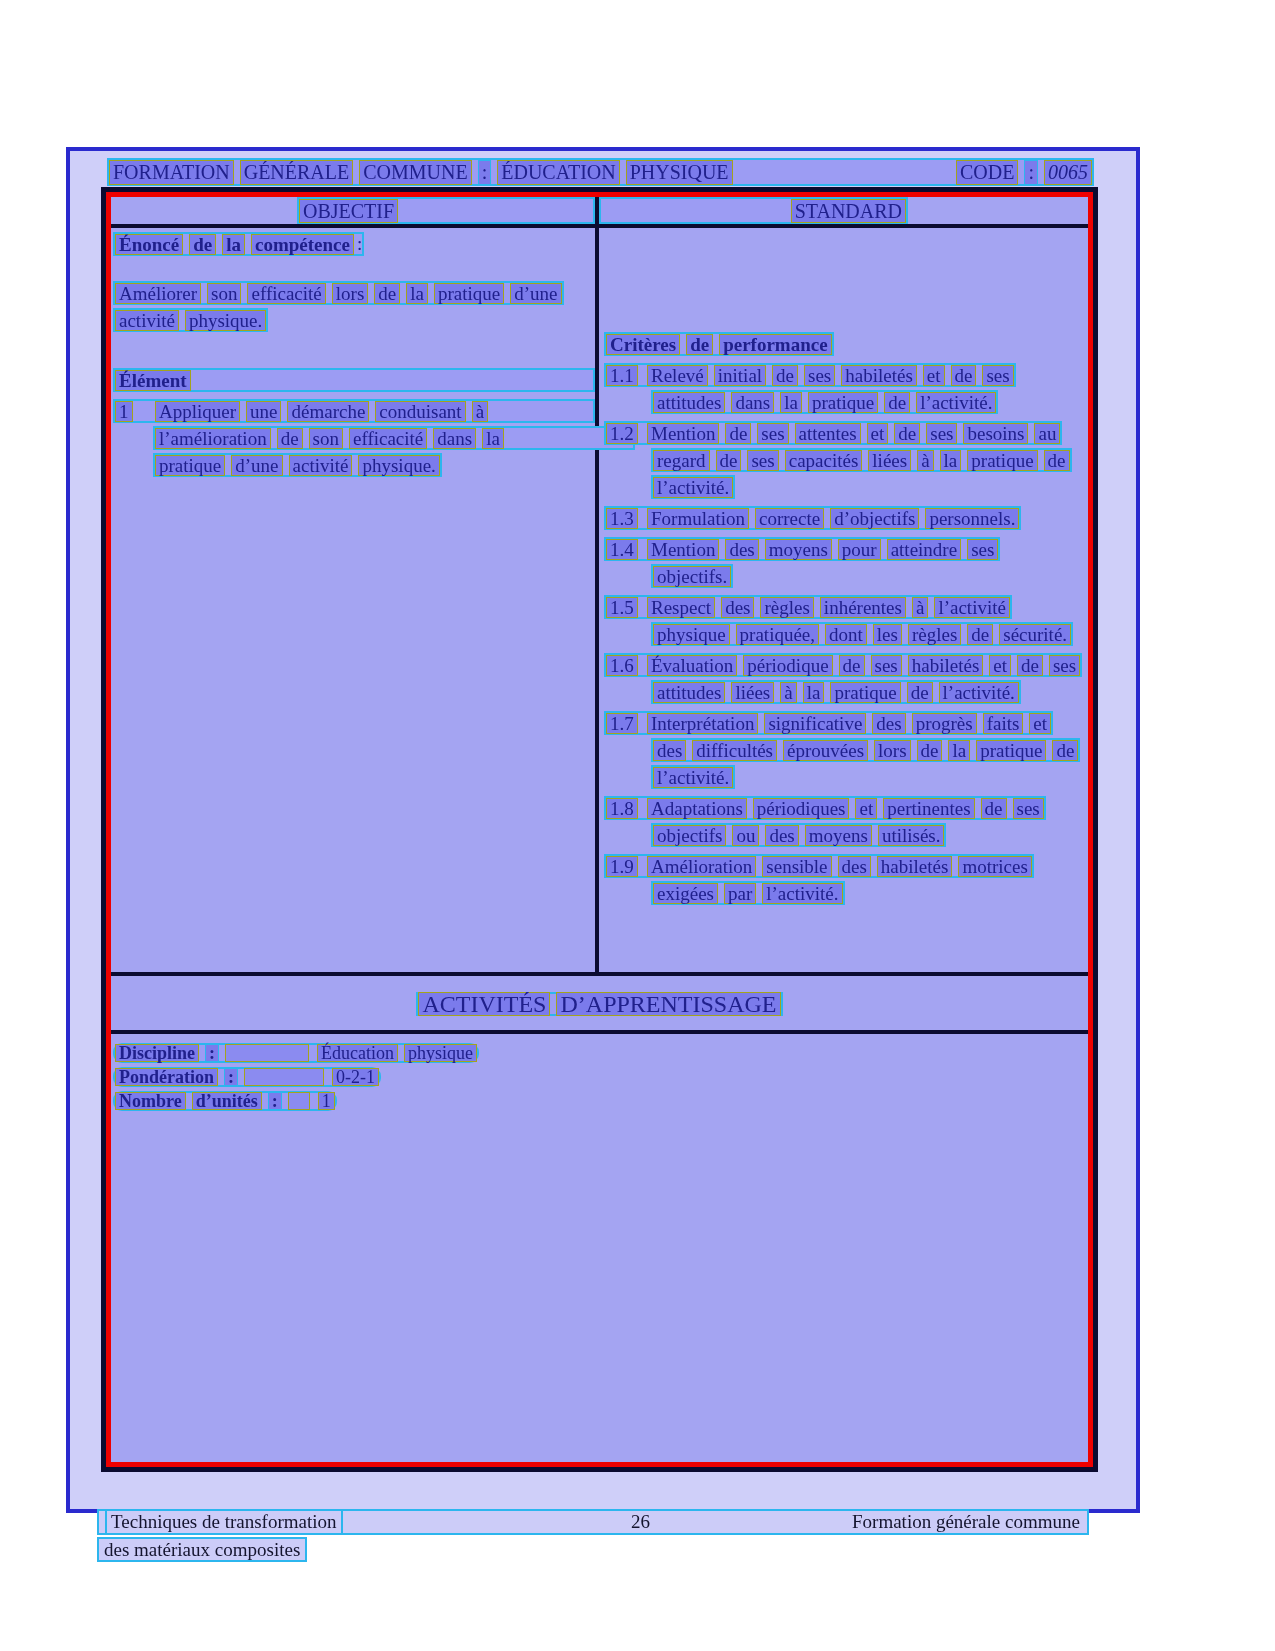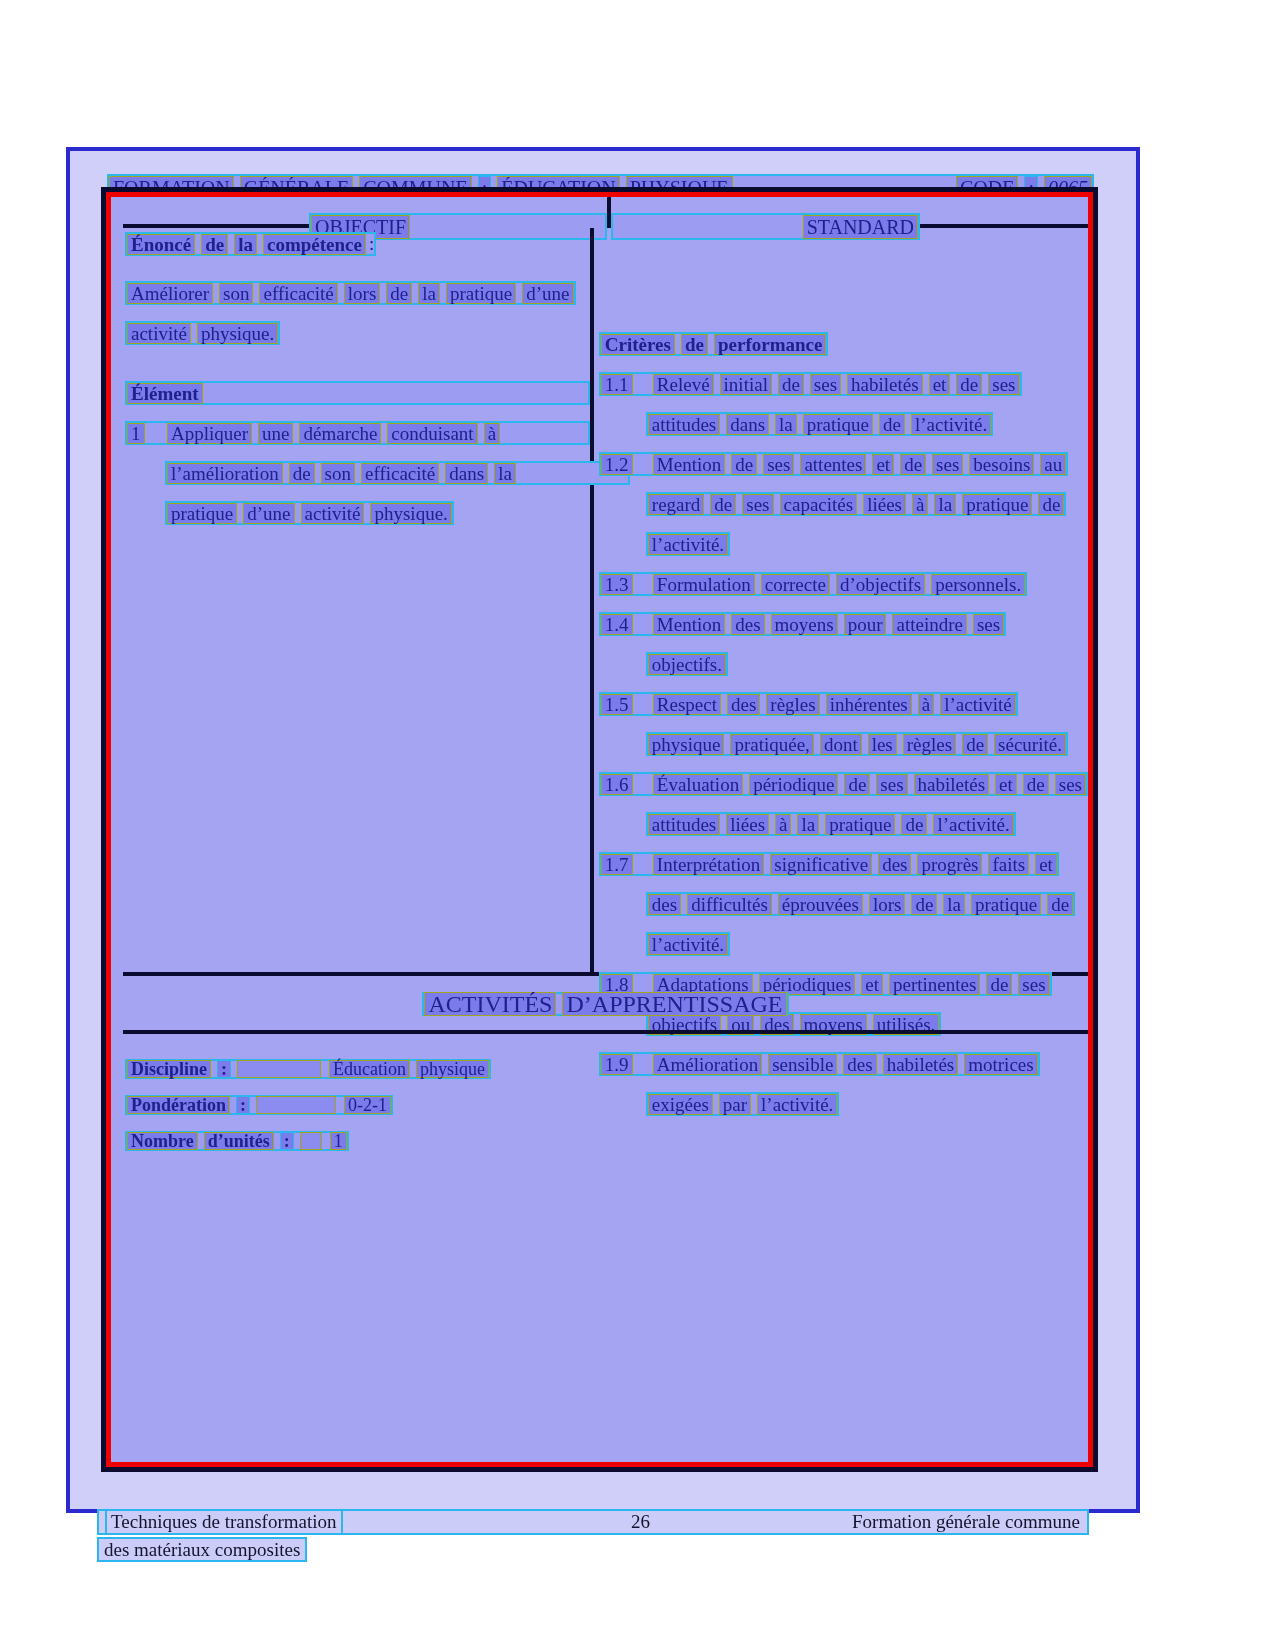--- a/index.html
+++ b/index.html
@@ -9,21 +9,21 @@
   }
   
   .outer {
     position:absolute; left:66px; top:147px; width:1074px; height:1366px;
     background:#cfcff9; border:4px solid #2a2ace; box-sizing:border-box;
   }
   
   .line {
     display:flex; align-items:center; box-sizing:border-box;
     border:2px solid #2cb6ee; background:#9c9cf3;
-    height:24px; width:max-content; white-space:nowrap; margin-bottom:3px;margin-top:16px;
+    height:24px; width:max-content; white-space:nowrap; margin-bottom:3px;
   }
   .stretch { width:100%;font-family:Liberation Serif, serif; }
   
   .wg { display:inline-flex; align-items:center; gap:6px; white-space:nowrap; }
   .w {
     display:inline-block; background:#7b7bec; border:1px solid #a3a31d;
     padding:0 3px; height:19px; line-height:19px; font-size:19px; white-space:pre;
   }
   .w.colon { border-color:#2cb6ee; }
   .bold { font-weight:bold;justify-content:space-between; }
@@ -33,50 +33,50 @@
   .title-line .w { height:23px; line-height:23px; font-size:20px; }
   .flexspacer { flex:1; }
 
   
   .tbl {
     position:absolute; left:31px; top:36px; width:997px; height:1285px;
     border:5px solid #0b0b30; box-sizing:border-box;
   }
   .red-wrap {
     width:100%; height:100%; box-sizing:border-box;
-    border:5px solid #ee0000; background:#a4a4f2; display:flex; flex-direction:column;padding-left:12px;
+    border:5px solid #ee0000; background:#a4a4f2; display:flex; flex-direction:column;
   }
   .rowA { height:31px; border-bottom:4px solid #0b0b30; display:flex; box-sizing:border-box; }
   .rowA .cellL { width:488px; border-right:4px solid #0b0b30; display:flex; box-sizing:border-box; }
   .rowA .cellR { flex:1; display:flex;border-radius:12px; }
   .rowA .line { height:27px; margin-bottom:0; }
   .rowA .w { font-size:20px; height:22px; line-height:22px; }
   .hdr-left { margin-left:186px; flex:1; }
   .hdr-right { width:309px; justify-content:flex-end; }
 
   .rowB { height:748px; border-bottom:4px solid #0b0b30; display:flex; box-sizing:border-box; }
   .colL { width:488px; border-right:4px solid #0b0b30; box-sizing:border-box; padding-left:2px; }
   .colR { flex:1; padding-left:5px; }
   .mt4  { margin-top:4px; }
   .mt25 { margin-top:25px; }
   .mt36 { margin-top:36px; }
   .mt140{ margin-top:104px; }
   .item { margin-top:7px; }
   .num-slot-l { display:inline-flex; width:40px; flex:none; }
-  .num-slot-r { display:inline-flex; width:52px; flex:none; }
+  .num-slot-r { display:inline-flex; width:41px; flex:none; }
   .cont-l { margin-left:40px; }
   .cont-r { margin-left:47px; }
   .plain-colon { font-size:19px; color:#20208c; margin-left:3px; }
 
   .rowC { height:58px; border-bottom:4px solid #0b0b30; box-sizing:border-box; }
   .rowC .line { margin:16px auto 0 auto; }
   .rowC .w { font-size:24px; height:22px; line-height:22px; }
 
   .rowD { flex:1; padding:9px 0 0 2px; }
-  .meta-line { height:20px; margin-bottom:4px; }
+  .meta-line { height:20px; margin-bottom:4px;border-radius:9px; }
   .meta-line .w { font-size:18px; height:16px; line-height:16px; }
   .meta-fill { display:inline-block; height:16px; background:#8b8bf0; border:1px solid #a3a31d; margin-left:6px; flex:none; }
   .fill-disc { width:82px; } .fill-pond { width:78px; } .fill-nomb { width:20px; }
   .meta-val { margin-left:8px; }
 
   
   .footer-line1 {
     position:absolute; left:97px; top:1509px; width:992px; height:26px;
     border:2px solid #2cb6ee; background:#ccccf8; box-sizing:border-box; color:#14142e;
   }

